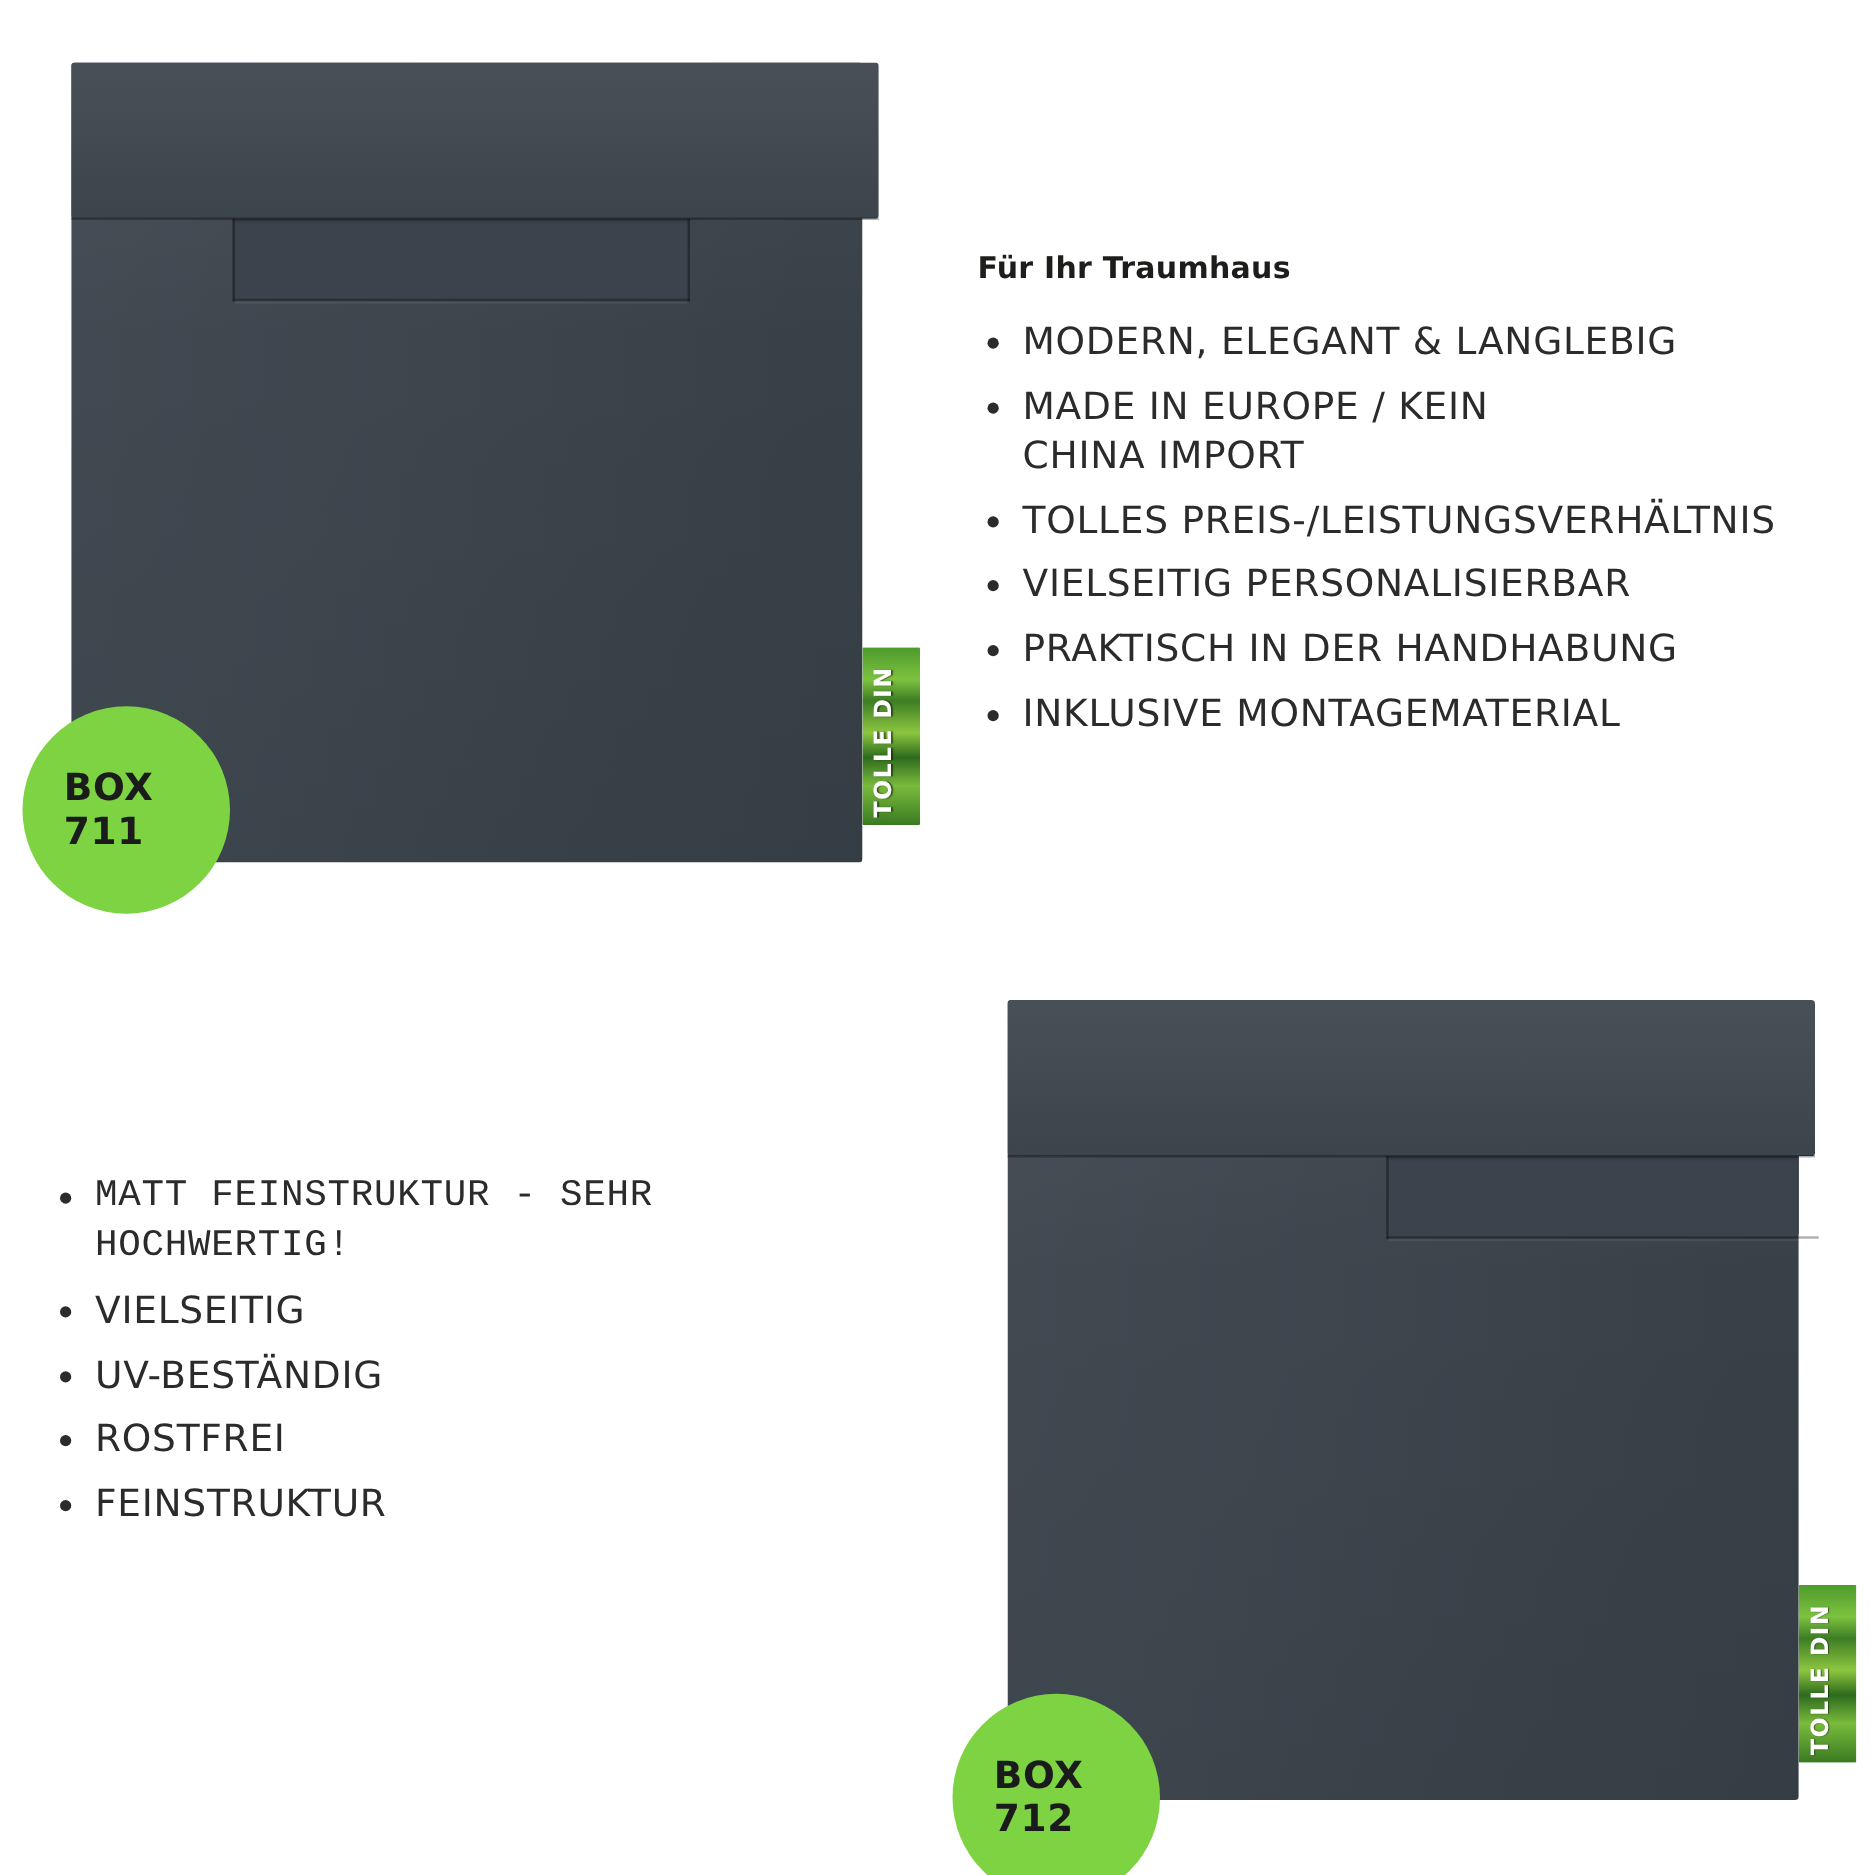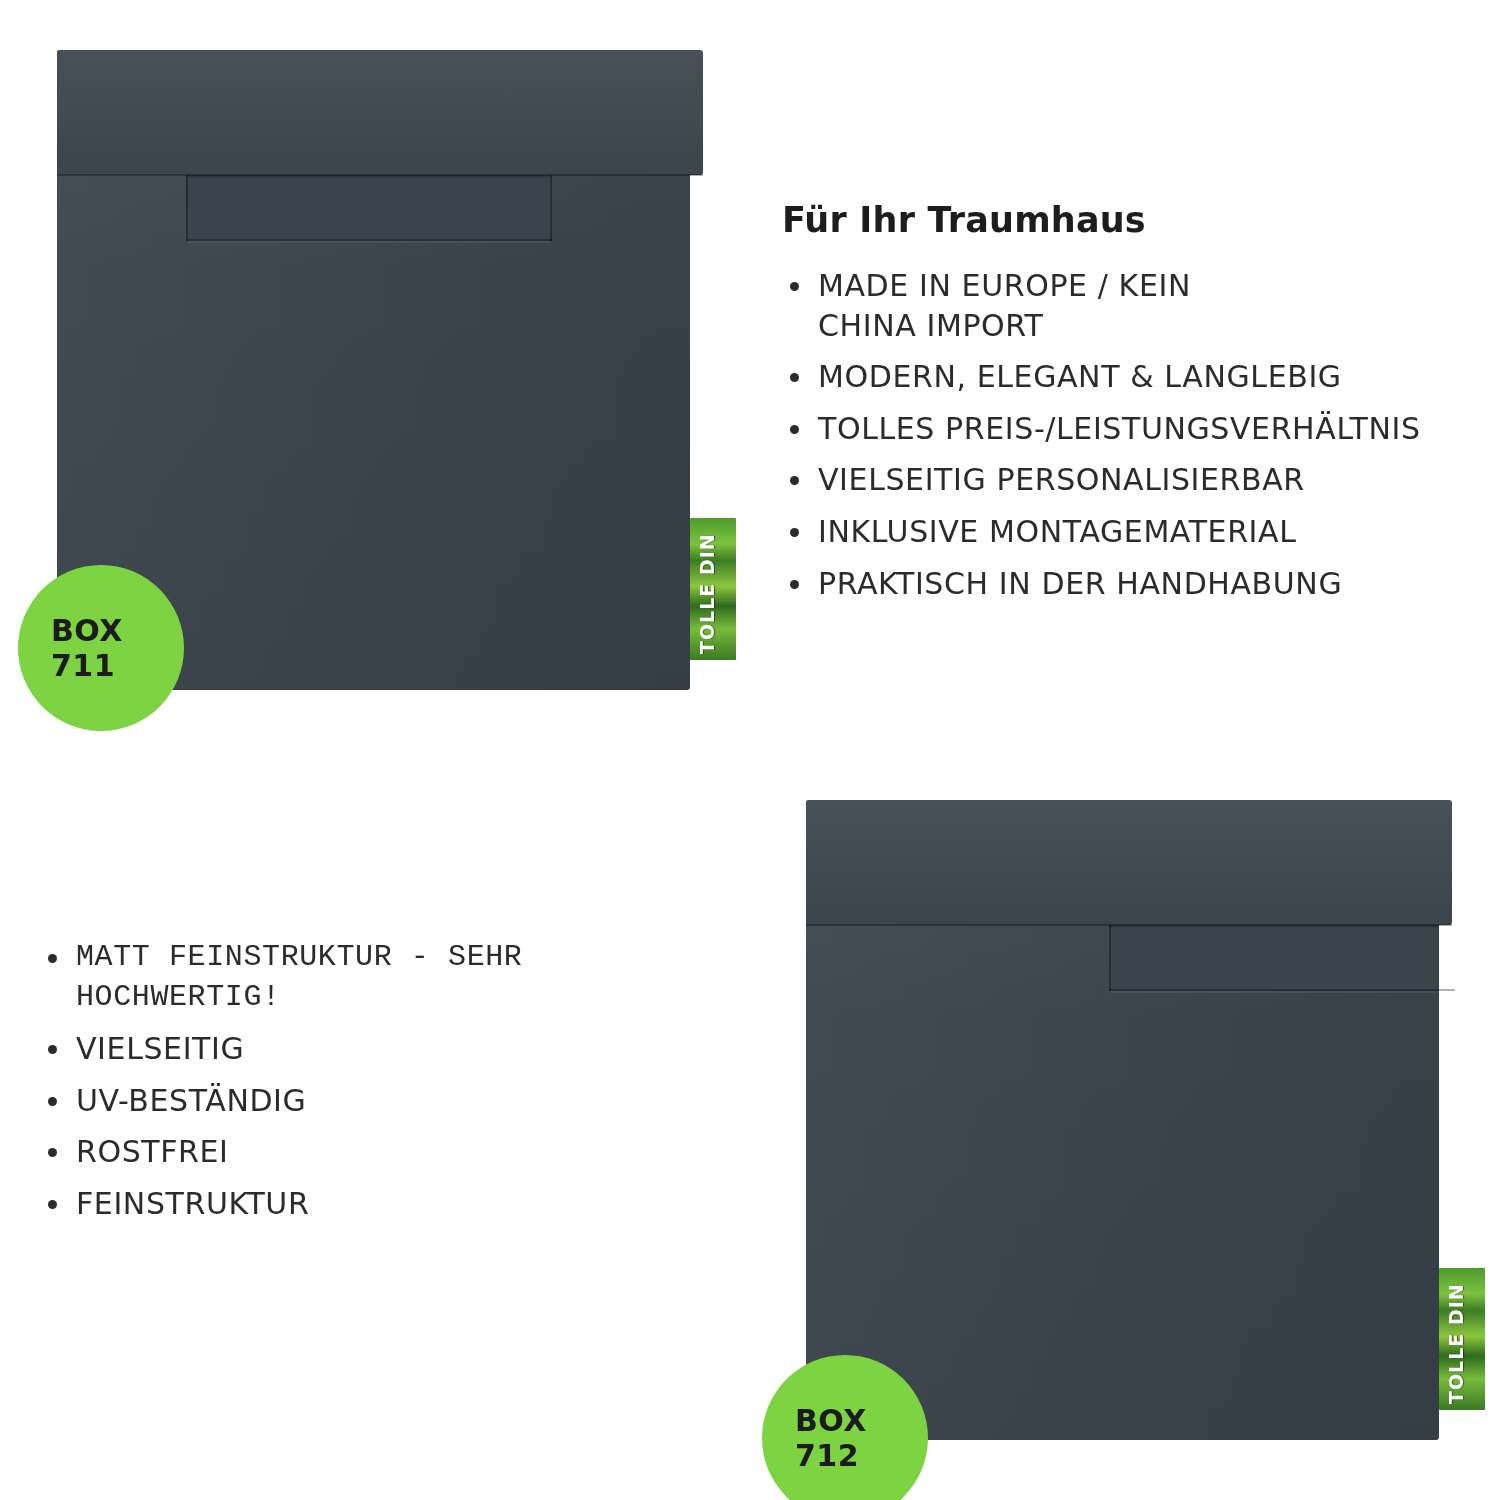--- a/index.html
+++ b/index.html
@@ -94,21 +94,21 @@
     margin-left: 33px;
   }
 
   
   .textblock {
     position: absolute;
   }
   .tb-title {
     font-family: "DejaVu Sans", sans-serif;
     font-weight: bold;
-    font-size: 35px;
+    font-size: 24px;
     color: #1d1d1b;
     margin: 0 0 26px 0;
     letter-spacing: 0.2px;
   }
   .tb-list {
     list-style: none;
     margin: 0;
     padding: 0;
   }
   .tb-list li {
@@ -155,26 +155,26 @@
     </div>
   </div>
 
   <div class="badge" style="left:18px; top:565px; width:166px; height:166px;">
     <span>BOX 711</span>
   </div>
 
   <div class="textblock" style="left:782px; top:200px; width:700px;">
     <h2 class="tb-title">Für Ihr Traumhaus</h2>
     <ul class="tb-list">
+      <li>MODERN, ELEGANT &amp; LANGLEBIG</li>
       <li style="max-width:460px;">MADE IN EUROPE / KEIN CHINA IMPORT</li>
-      <li>MODERN, ELEGANT &amp; LANGLEBIG</li>
       <li>TOLLES PREIS-/LEISTUNGSVERHÄLTNIS</li>
       <li>VIELSEITIG PERSONALISIERBAR</li>
+      <li>PRAKTISCH IN DER HANDHABUNG</li>
       <li>INKLUSIVE MONTAGEMATERIAL</li>
-      <li>PRAKTISCH IN DER HANDHABUNG</li>
     </ul>
   </div>
 
   <div class="textblock" style="left:40px; top:938px; width:660px;">
     <ul class="tb-list">
       <li style="max-width:560px;font-family:Liberation Mono, monospace;">MATT FEINSTRUKTUR - SEHR HOCHWERTIG!</li>
       <li>VIELSEITIG</li>
       <li>UV-BESTÄNDIG</li>
       <li>ROSTFREI</li>
       <li>FEINSTRUKTUR</li>

